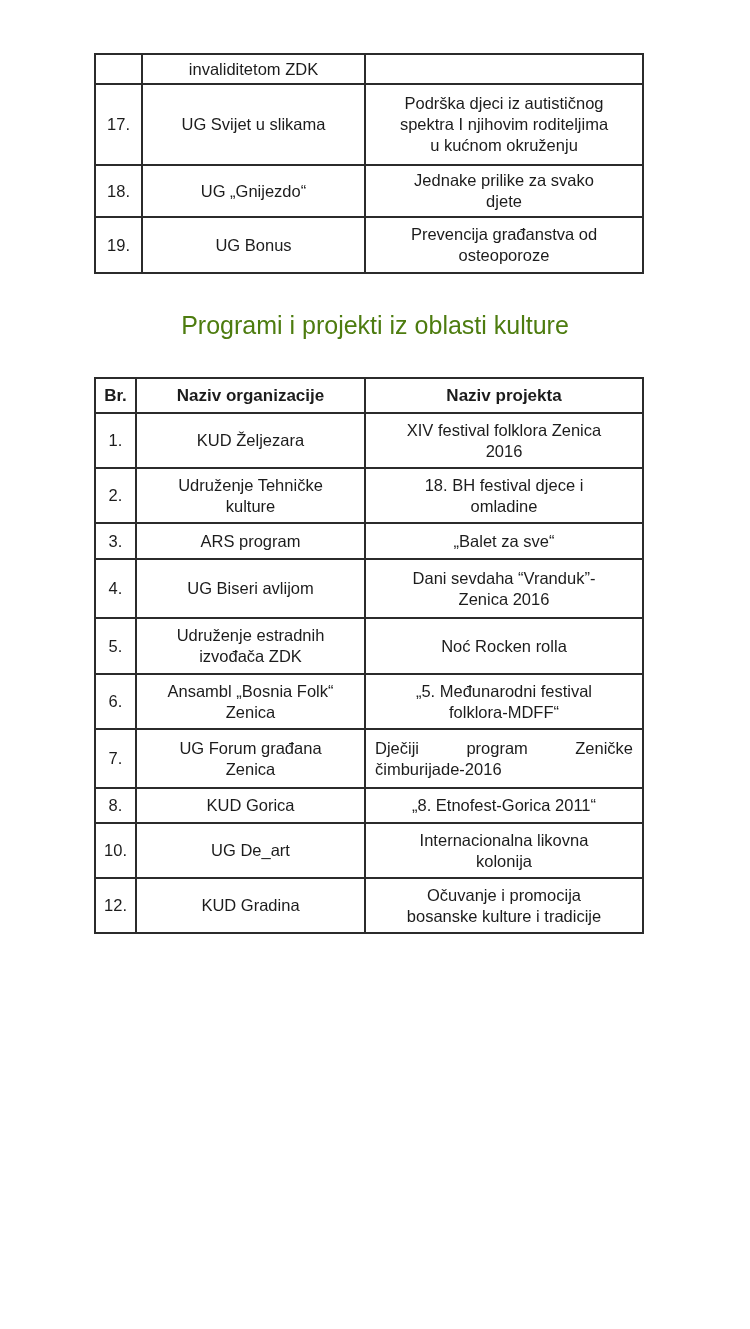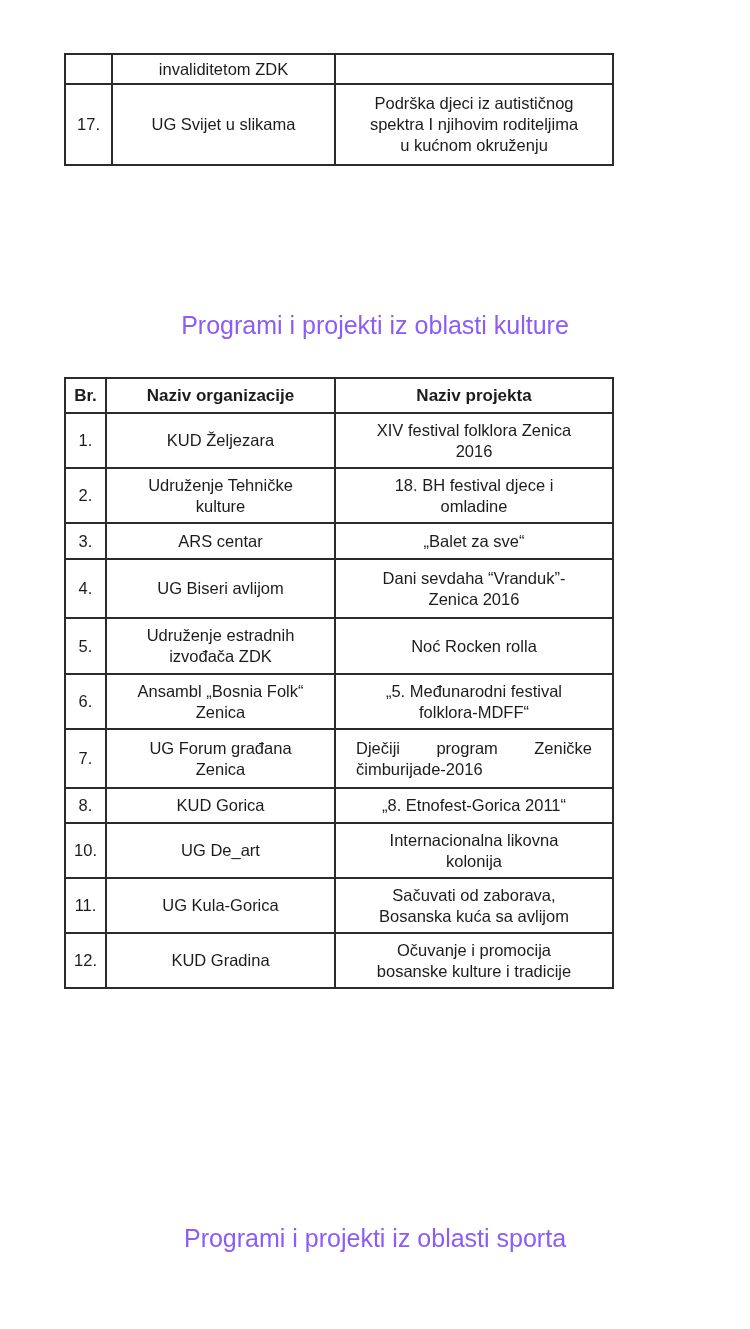--- a/index.html
+++ b/index.html
@@ -7,21 +7,21 @@
     position: relative;
     width: 750px;
     height: 1329px;
     background: #ffffff;
     font-family: "Liberation Sans", sans-serif;
     color: #1c1c1c;
     overflow: hidden;
   }
   table.tbl {
     position: absolute;
-    left: 64px;
+    left: 94px;
     border-collapse: collapse;
     table-layout: fixed;
     width: 548px;
   }
   table.tbl td, table.tbl th {
     border: 2px solid #2b2b2b;
     vertical-align: middle;
     text-align: center;
     padding: 2px 8px;
     font-size: 16.5px;
@@ -31,30 +31,30 @@
   table.tbl th {
     font-weight: bold;
     font-size: 17px;
     border-radius: 10px;
   }
   td.c-org, td.c-proj { white-space: pre-line; }
   td.c-proj.justify {
     white-space: normal;
     text-align: justify;
     text-align-last: left;
-    padding: 2px 20px;
+    padding: 2px 9px;
   }
   .heading {
     position: absolute;
     left: 0;
     width: 750px;
     text-align: center;
     font-size: 25px;
     line-height: 30px;
-    color: #8b5cf6;
+    color: #4d7c0f;
   }
   #heading-kultura { top: 310px; }
   #heading-sporta  { top: 1223px; }
   #table-social    { top: 53px; }
   #table-kultura   { top: 377px; }
 </style>
 </head>
 <body>
 
 <div class="page">
@@ -70,20 +70,32 @@
         <td class="c-br"></td>
         <td class="c-org">invaliditetom ZDK</td>
         <td class="c-proj"></td>
       </tr>
       <tr style="height:81px">
         <td class="c-br">17.</td>
         <td class="c-org">UG Svijet u slikama</td>
         <td class="c-proj">Podrška djeci iz autističnog
 spektra I njihovim roditeljima
 u kućnom okruženju</td>
+      </tr>
+      <tr style="height:52px">
+        <td class="c-br">18.</td>
+        <td class="c-org">UG „Gnijezdo“</td>
+        <td class="c-proj">Jednake prilike za svako
+djete</td>
+      </tr>
+      <tr style="height:56px">
+        <td class="c-br">19.</td>
+        <td class="c-org">UG Bonus</td>
+        <td class="c-proj">Prevencija građanstva od
+osteoporoze</td>
       </tr>
     </tbody>
   </table>
 
   <div class="heading" id="heading-kultura">Programi i projekti iz oblasti kulture</div>
 
   <table class="tbl" id="table-kultura">
     <colgroup>
         <col style="width:41px">
         <col style="width:229px">
@@ -105,21 +117,21 @@
       </tr>
       <tr style="height:55px">
         <td class="c-br">2.</td>
         <td class="c-org">Udruženje Tehničke
 kulture</td>
         <td class="c-proj">18. BH festival djece i
 omladine</td>
       </tr>
       <tr style="height:36px">
         <td class="c-br">3.</td>
-        <td class="c-org">ARS centar</td>
+        <td class="c-org">ARS program</td>
         <td class="c-proj">„Balet za sve“</td>
       </tr>
       <tr style="height:59px">
         <td class="c-br">4.</td>
         <td class="c-org">UG Biseri avlijom</td>
         <td class="c-proj">Dani sevdaha “Vranduk”-
 Zenica 2016</td>
       </tr>
       <tr style="height:56px">
         <td class="c-br">5.</td>
@@ -145,29 +157,22 @@
         <td class="c-org">KUD Gorica</td>
         <td class="c-proj">„8. Etnofest-Gorica 2011“</td>
       </tr>
       <tr style="height:55px">
         <td class="c-br">10.</td>
         <td class="c-org">UG De_art</td>
         <td class="c-proj">Internacionalna likovna
 kolonija</td>
       </tr>
       <tr style="height:55px">
-        <td class="c-br">11.</td>
-        <td class="c-org">UG Kula-Gorica</td>
-        <td class="c-proj">Sačuvati od zaborava,
-Bosanska kuća sa avlijom</td>
-      </tr>
-      <tr style="height:55px">
         <td class="c-br">12.</td>
         <td class="c-org">KUD Gradina</td>
         <td class="c-proj">Očuvanje i promocija
 bosanske kulture i tradicije</td>
       </tr>
     </tbody>
   </table>
 
-  <div class="heading" id="heading-sporta">Programi i projekti iz oblasti sporta</div>
 
 </div>
 
 </body></html>

